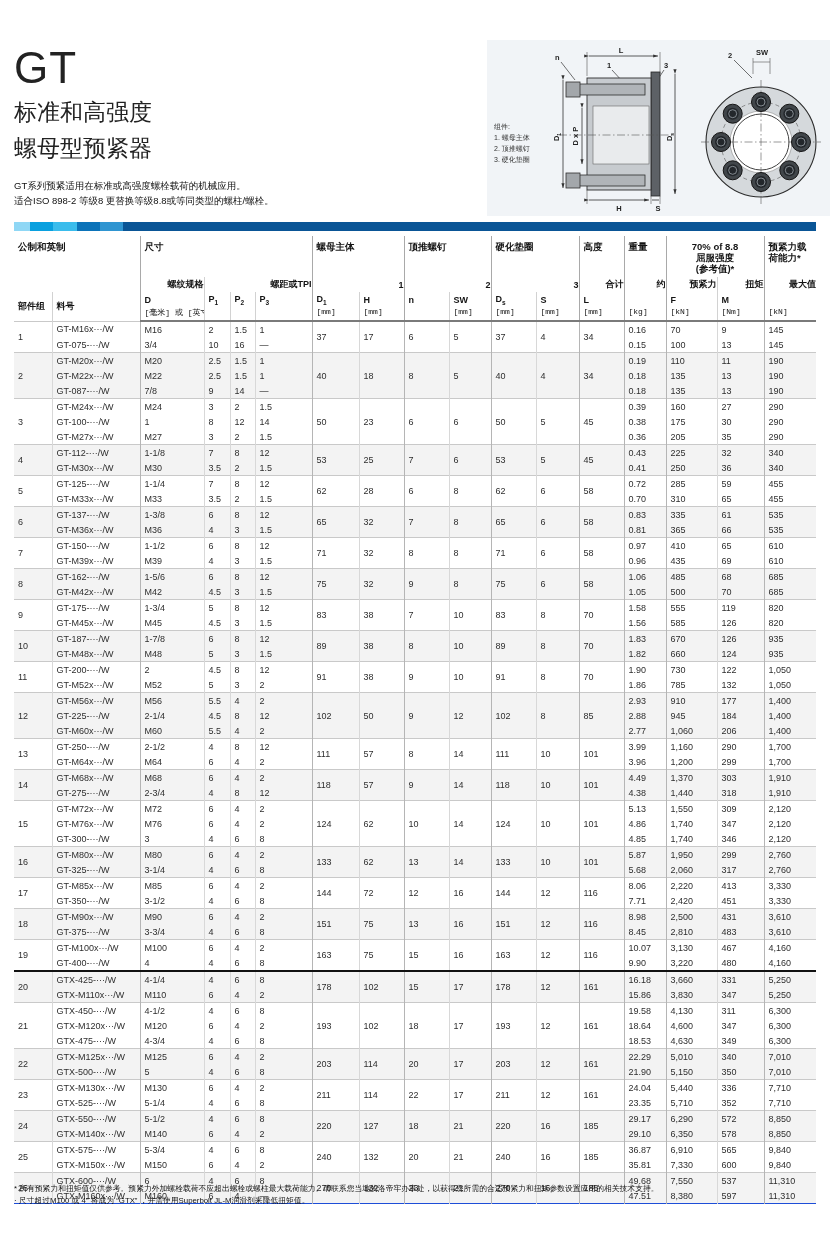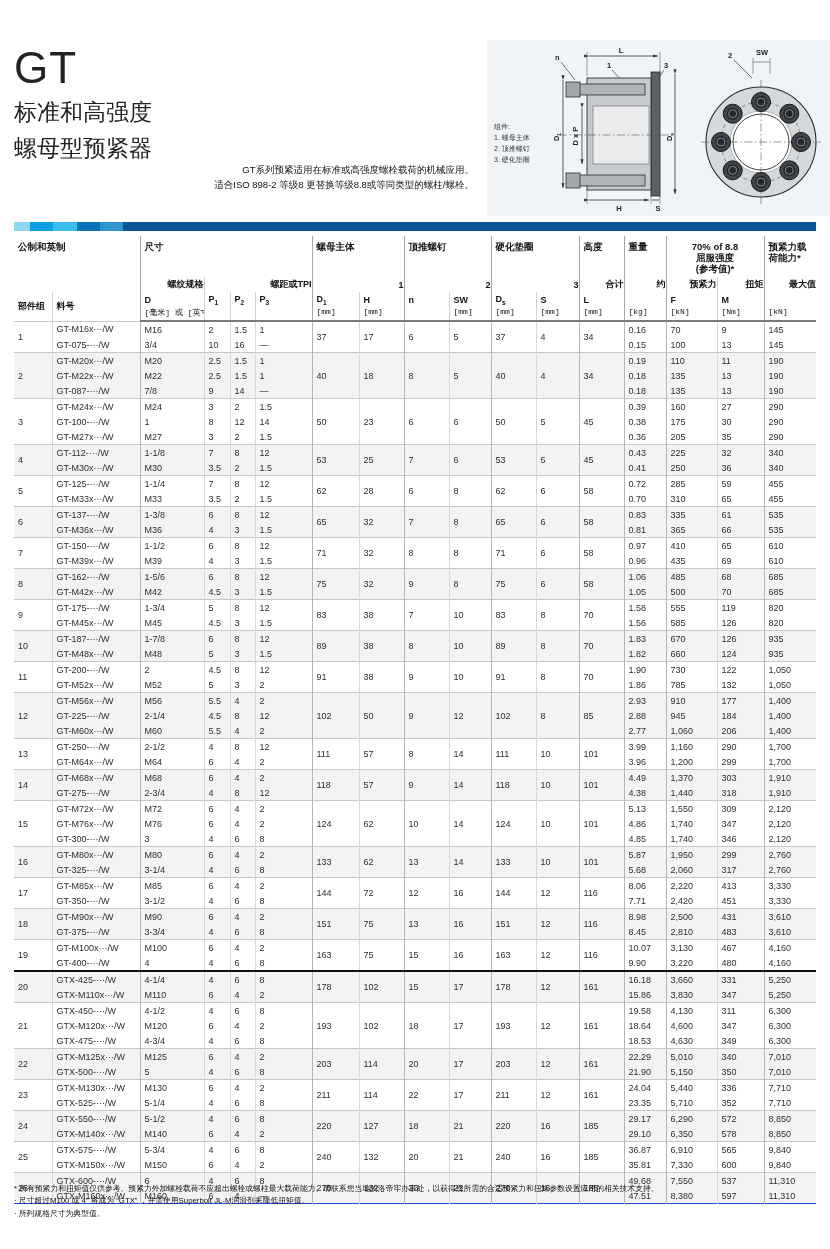--- a/index.html
+++ b/index.html
@@ -4,21 +4,21 @@
 <style>
   html,body{margin:0;padding:0;background:#fff;}
   body{width:830px;height:1249px;position:relative;overflow:hidden;
        font-family:"Liberation Sans","DejaVu Sans",sans-serif;color:#1a1a1a;}
   .page{position:relative;width:710px;height:1249px;}
 
   
   .title-block{position:absolute;left:14px;top:46px;width:460px;}
   .brand{font-size:44px;font-weight:300;line-height:1;letter-spacing:1px;color:#222;margin:0;}
   .subtitle{font-size:23px;line-height:1.22;color:#222;margin-top:8px;}
-  .desc{font-size:9.5px;line-height:1.6;color:#111;margin-top:0;text-align:right;}
+  .desc{font-size:9.5px;line-height:1.6;color:#111;margin-top:16px;}
 
   
   .diagram-panel{position:absolute;left:487px;top:40px;width:343px;height:176px;background:#f1f4f7;}
   .legend{position:absolute;left:7px;top:82px;font-size:7px;line-height:1.55;color:#333;}
   .svg-xsec{position:absolute;left:46px;top:2px;}
   .svg-front{position:absolute;left:212px;top:4px;}
   svg text{font-family:"Liberation Sans","DejaVu Sans",sans-serif;font-size:7.5px;font-weight:bold;fill:#222;}
   svg .sub{font-size:5px;}
 
   
@@ -1103,16 +1103,15 @@
           <td class="sl">8,380</td>
           <td class="lt">597</td>
           <td class="sl">11,310</td>
         </tr>
       </tbody>
   </table>
 
   <div class="footnotes">
       <div>* 所有预紧力和扭矩值仅供参考。预紧力外加螺栓载荷不应超出螺栓或螺柱最大载荷能力。请联系您当地的洛帝牢办事处，以获得您所需的合适预紧力和扭矩参数设置应用的相关技术支持。</div>
       <div>· 尺寸超过M100 或 4” 将成为 “GTX” ，并需使用Superbolt JL-M润滑剂来降低扭矩值。</div>
-      <div>· 所列规格尺寸为典型值。</div>
     </div>
 
 </div>
 
 </body></html>

